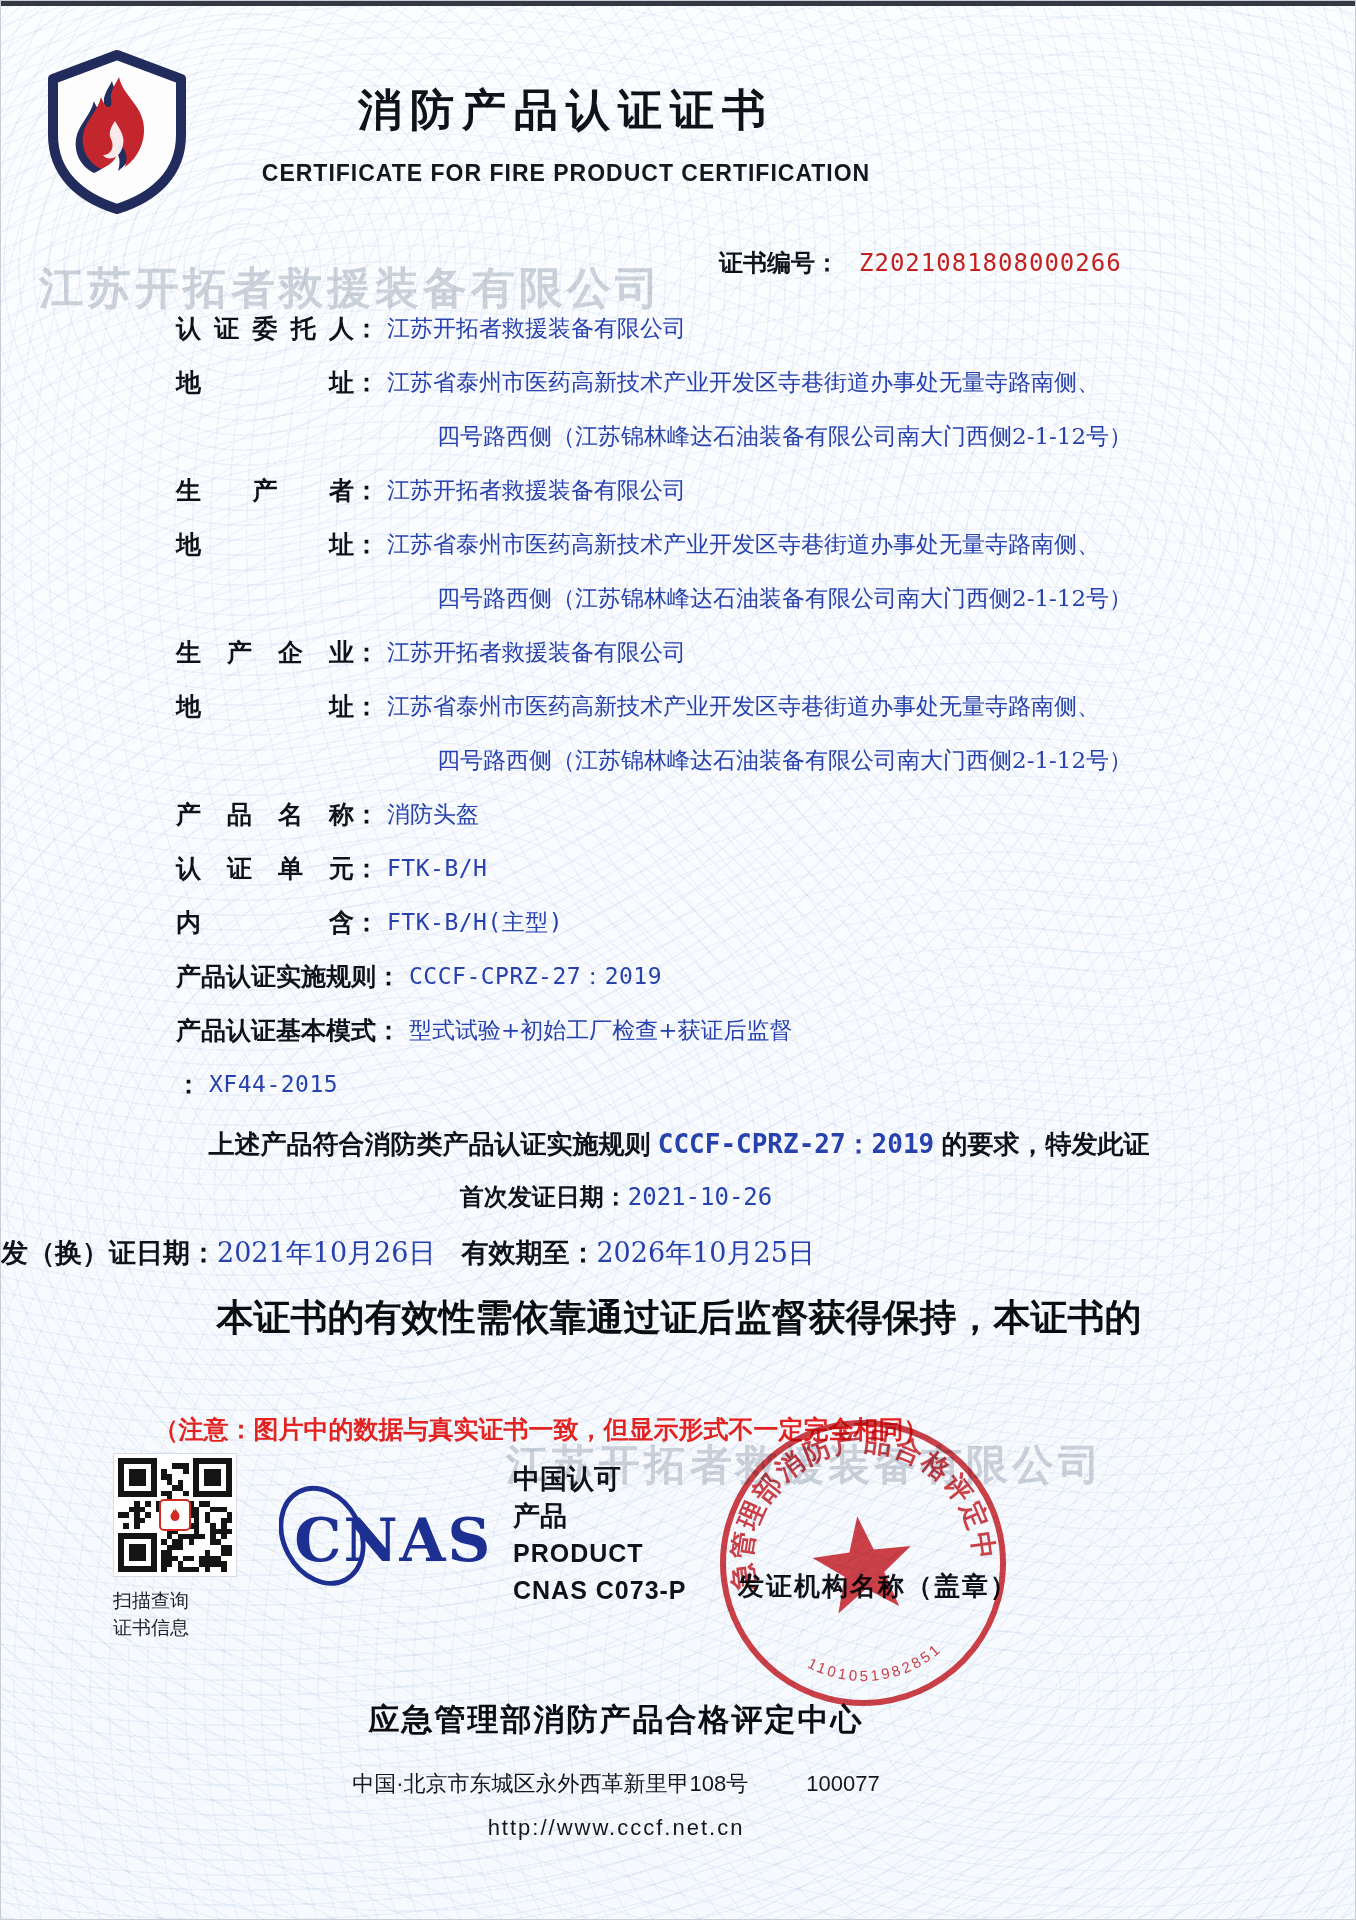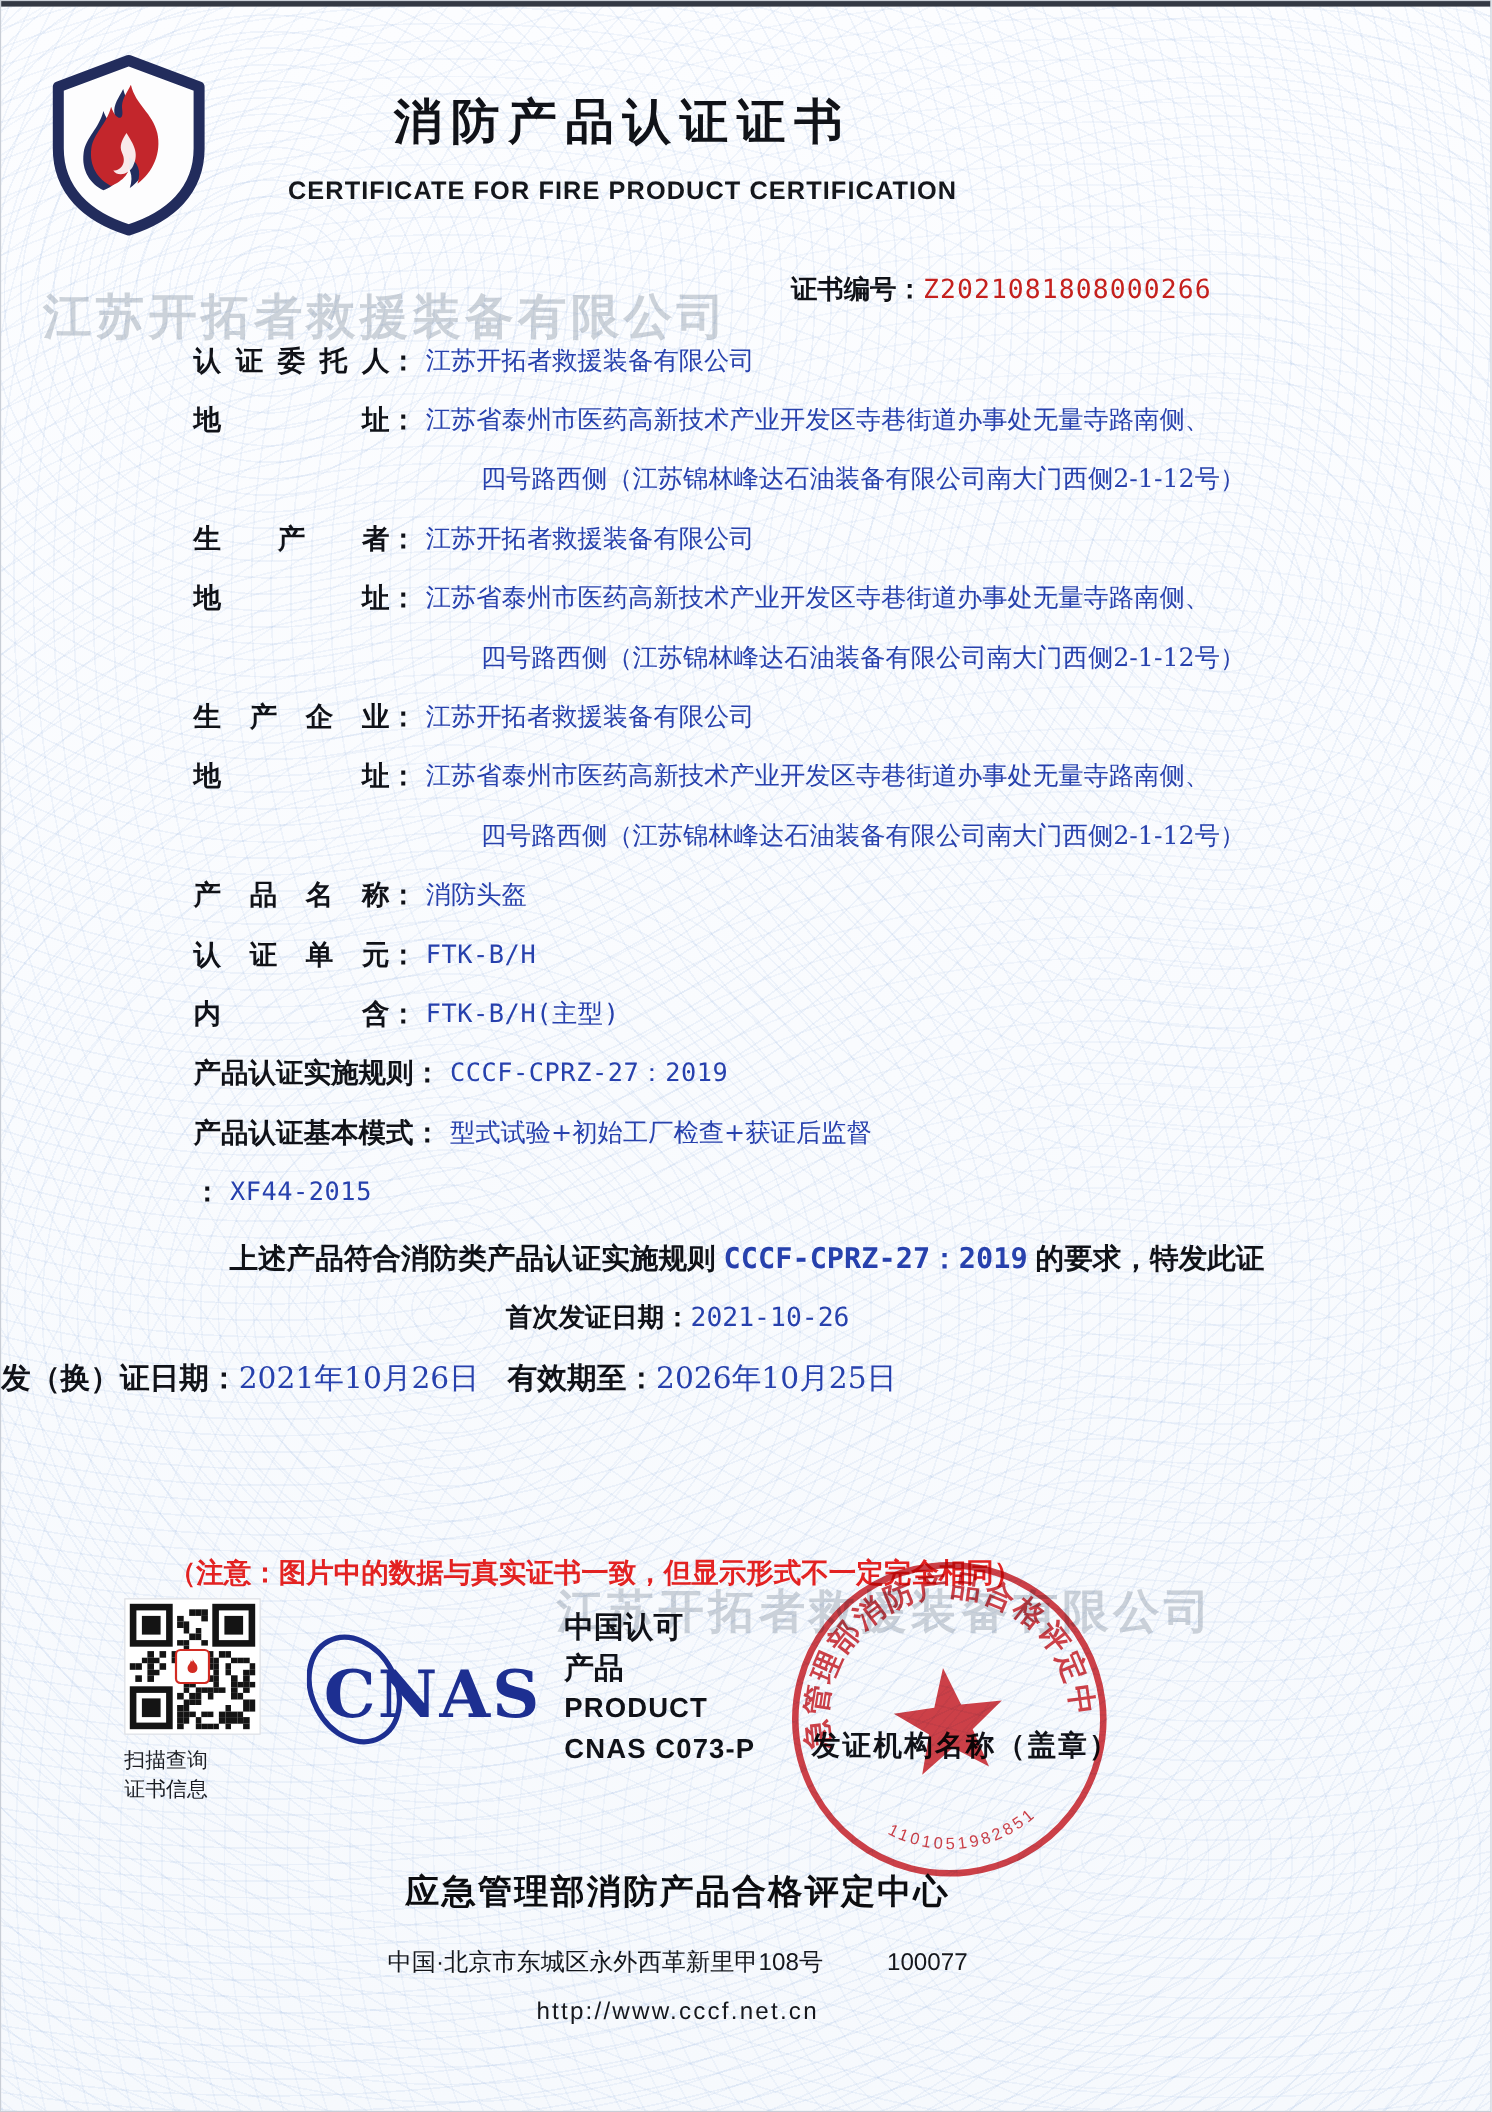--- a/index.html
+++ b/index.html
@@ -21,21 +21,21 @@
   .wm-bottom { left:505px; top:1436px; font-size:42px; letter-spacing:4px; }
 
   .logo { position:absolute; left:36px; top:46px; width:160px; height:170px; }
 
   .head { position:absolute; left:0; top:80px; width:1130px; text-align:center; }
   .title    { font-size:44px; font-weight:700; letter-spacing:8px; color:#101218; }
   .subtitle { margin-top:20px; font-size:23px; font-weight:700; letter-spacing:1px; color:#15171c; }
 
   .certno { position:absolute; left:718px; top:246px; font-size:24px; white-space:nowrap; }
   .cn-l { font-weight:700; color:#101218; }
-  .cn-v { color:#c5201d; font-family:"DejaVu Sans Mono", monospace; letter-spacing:1px; }
+  .cn-v { color:#c5201d; font-family:"DejaVu Sans Mono", monospace; letter-spacing:1px;margin-left:20px; }
 
   .fields { position:absolute; left:175px; top:300px; width:1060px; }
   .row { display:flex; align-items:flex-start; line-height:54px; }
   .lbl { display:block; min-width:178px; text-align:justify; text-align-last:justify; font-weight:700; font-size:25px; color:#101218; }
   .colon { font-weight:700; font-size:25px; color:#101218; }
   .val { font-size:23px; color:#2741ad; padding-left:8px; max-width:780px; font-family:"DejaVu Serif", serif; }
   .val .l2 { margin-left:50px; }
   .val-mono { font-family:"DejaVu Sans Mono", monospace; letter-spacing:0.5px; }
 
   .statement { position:absolute; left:0; top:1126px; width:1356px; text-align:center; font-size:26px; font-weight:600; color:#101218; }
@@ -184,20 +184,21 @@
 
   <div class="first-issue">
     <span class="fi-l">首次发证日期：</span><span class="fi-v">2021-10-26</span>
   </div>
 
   <div class="issue-line">
     <span class="il-l">发（换）证日期：</span><span class="il-v">2021年10月26日</span><span class="il-l il-gap">有效期至：</span><span class="il-v">2026年10月25日</span>
   </div>
 
   <div class="keep-statement">
+    <div>本证书的有效性需依靠通过证后监督获得保持，本证书的</div>
   </div>
 
   <div class="notice">（注意：图片中的数据与真实证书一致，但显示形式不一定完全相同）</div>
 
   <div class="qr">
     <div class="qr-inner">
       <div class="qr-modules">
           <i style="grid-area: 2 / 11;"></i>
           <i style="grid-area: 2 / 12;"></i>
           <i style="grid-area: 2 / 13;"></i>

